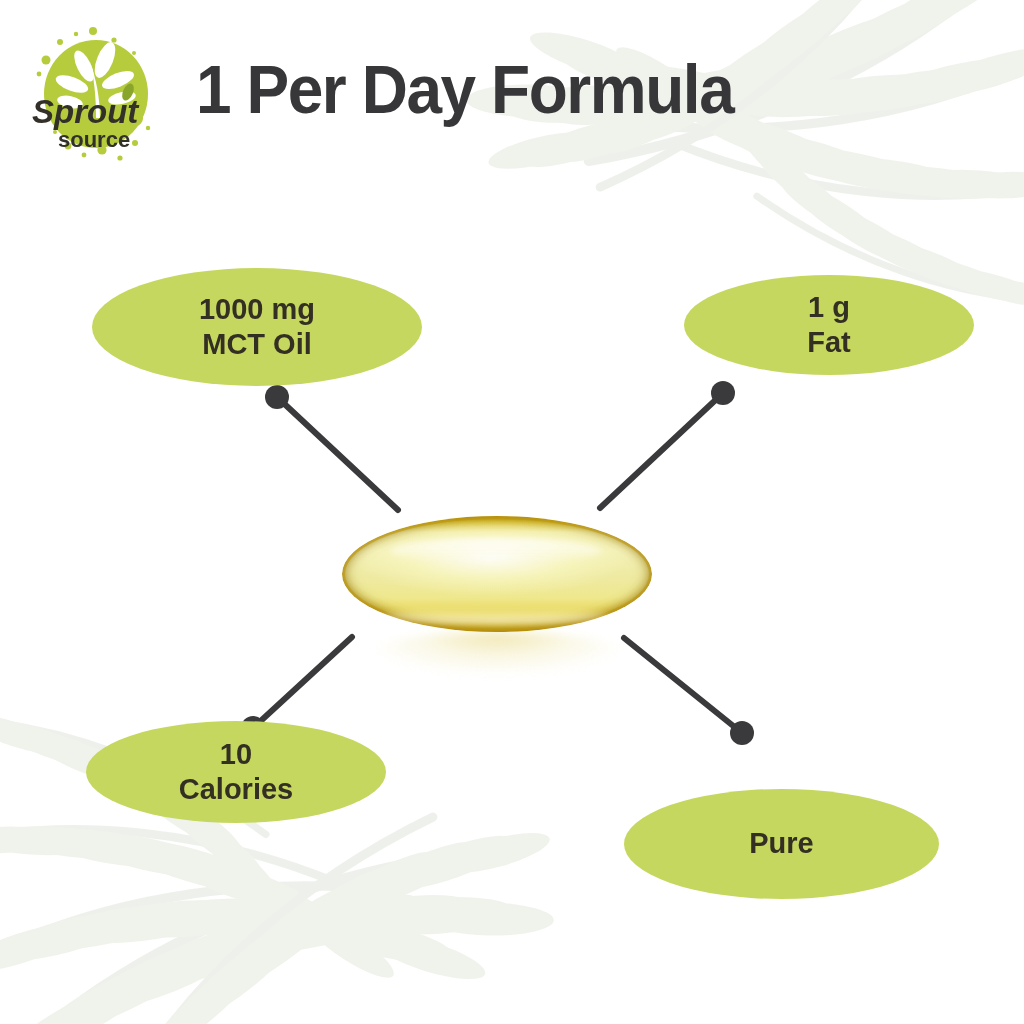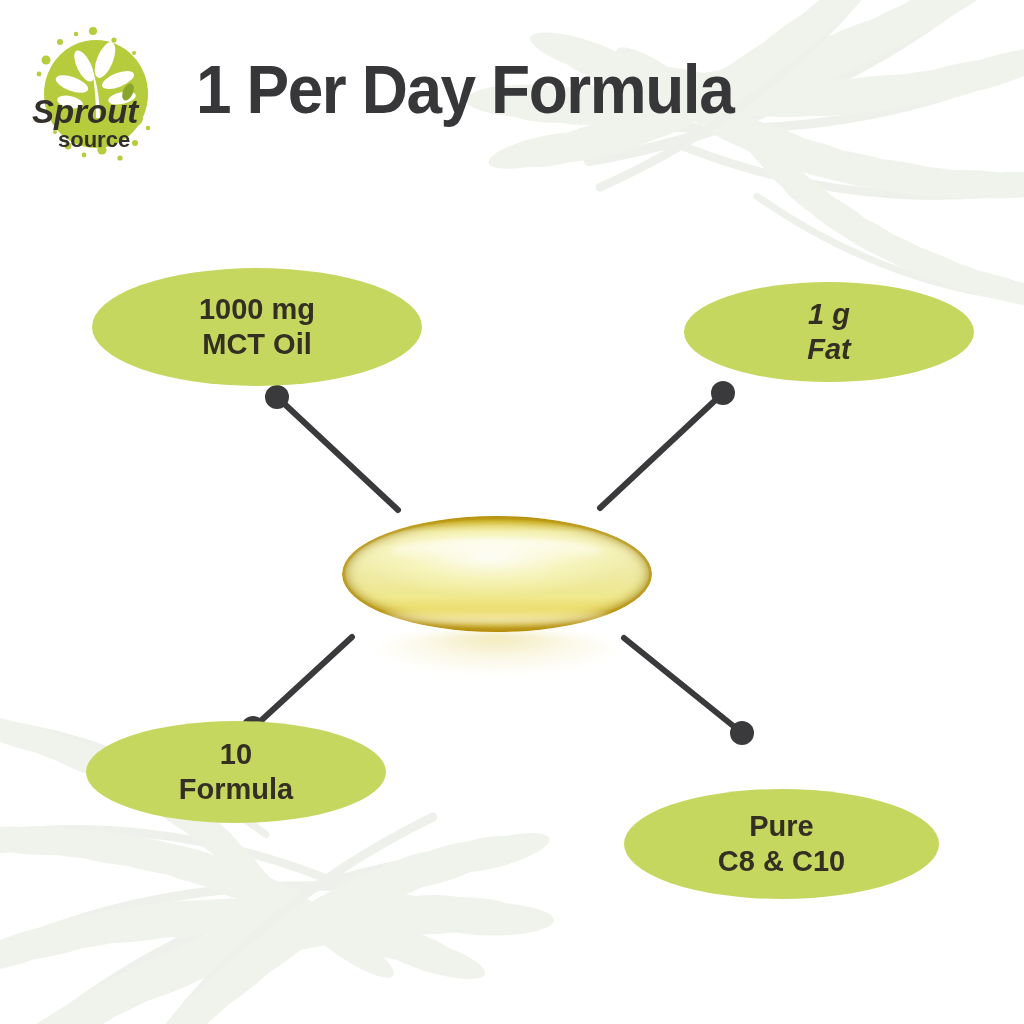--- a/index.html
+++ b/index.html
@@ -64,21 +64,21 @@
     color:#332f22;
     font-weight:bold;
     font-size:29px;
     line-height:1.22;
     text-align:center;
     z-index:4;
   }
   .bubble .line { display:block; white-space:nowrap; }
 
   #bubble-mct   { left:92px;  top:268px; width:330px; height:118px; }
-  #bubble-fat   { left:684px; top:282px; width:290px; height:100px;font-style:italic; }
+  #bubble-fat   { left:684px; top:275px; width:290px; height:100px; }
   #bubble-cal   { left:86px;  top:721px; width:300px; height:102px; }
   #bubble-pure  { left:624px; top:789px; width:315px; height:110px; }
 
   
   #capsule-group {
     position:absolute;
     left:336px; top:508px;
     width:322px; height:160px;
     z-index:3;
   }
@@ -248,26 +248,25 @@
   <span class="line">MCT Oil</span>
 </div>
 
 <div class="bubble" id="bubble-fat">
   <span class="line">1 g</span>
   <span class="line">Fat</span>
 </div>
 
 <div class="bubble" id="bubble-cal">
   <span class="line">10</span>
-  <span class="line">Formula</span>
+  <span class="line">Calories</span>
 </div>
 
 <div class="bubble" id="bubble-pure">
   <span class="line">Pure</span>
-  <span class="line">C8 &amp; C10</span>
 </div>
 
 <div id="capsule-group">
   <div id="capsule-reflection"></div>
   <div id="capsule">
     <div id="capsule-highlight"></div>
     <div id="capsule-lowlight"></div>
   </div>
 </div>
 

